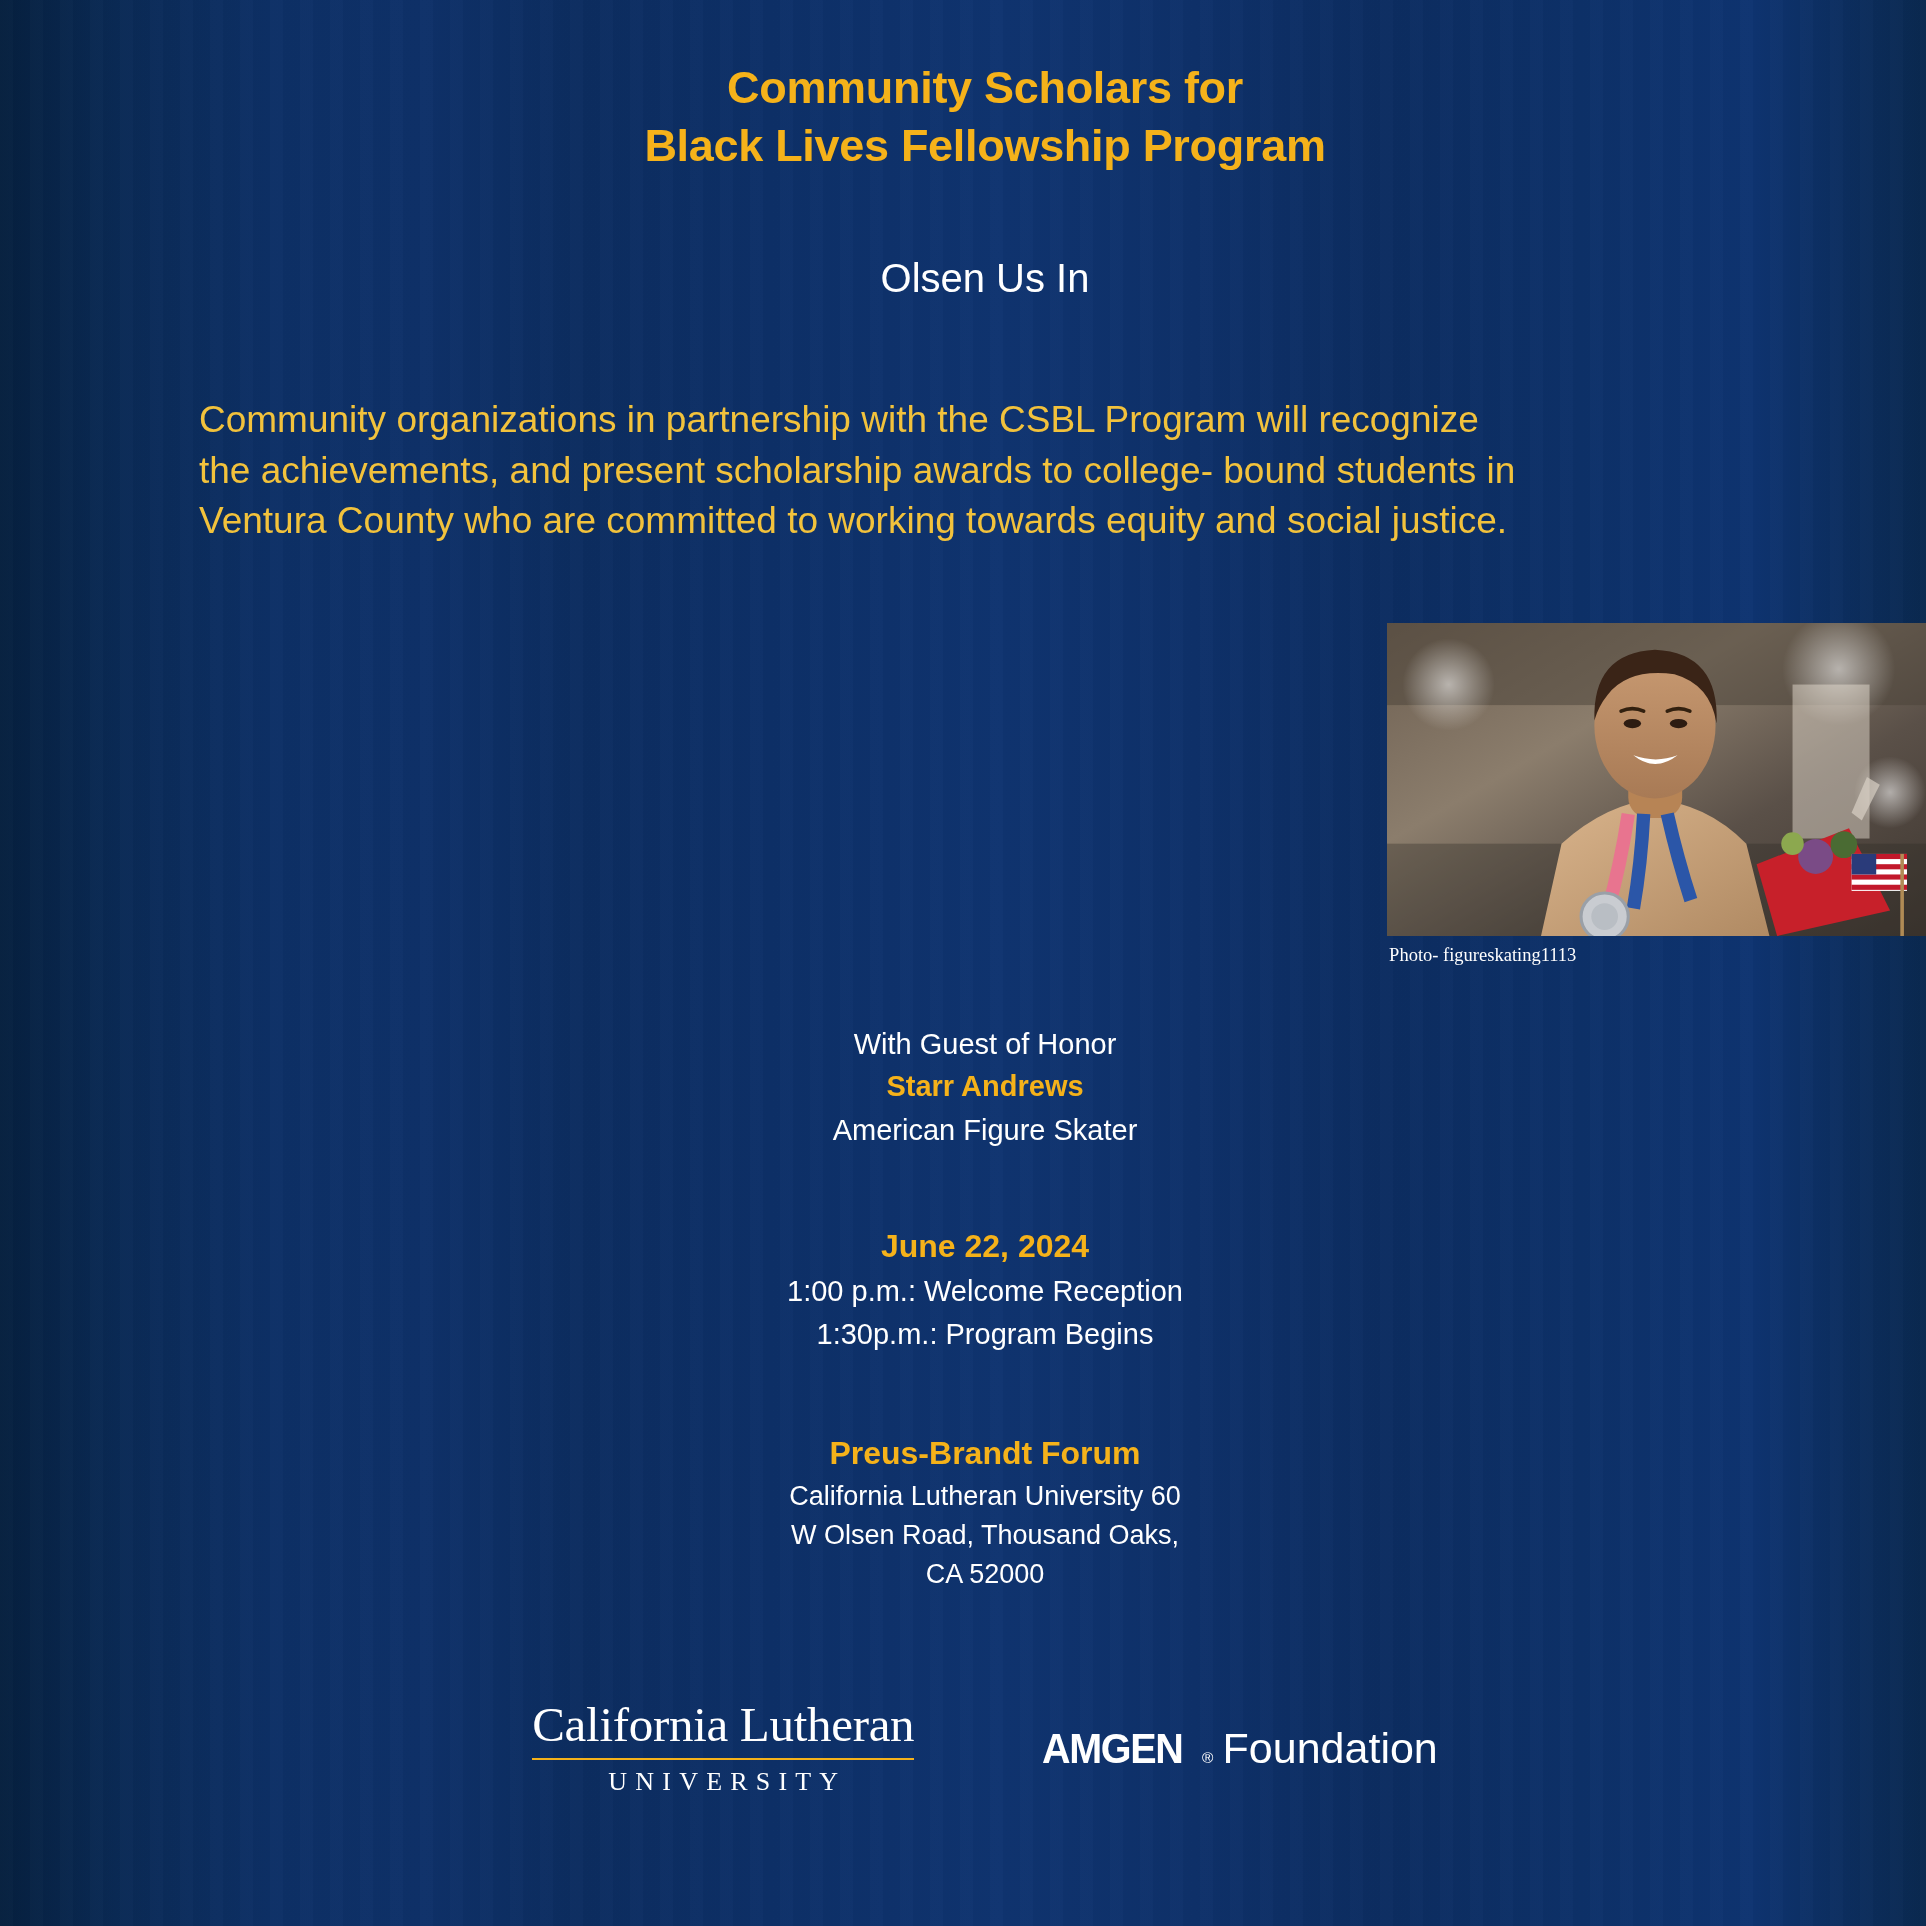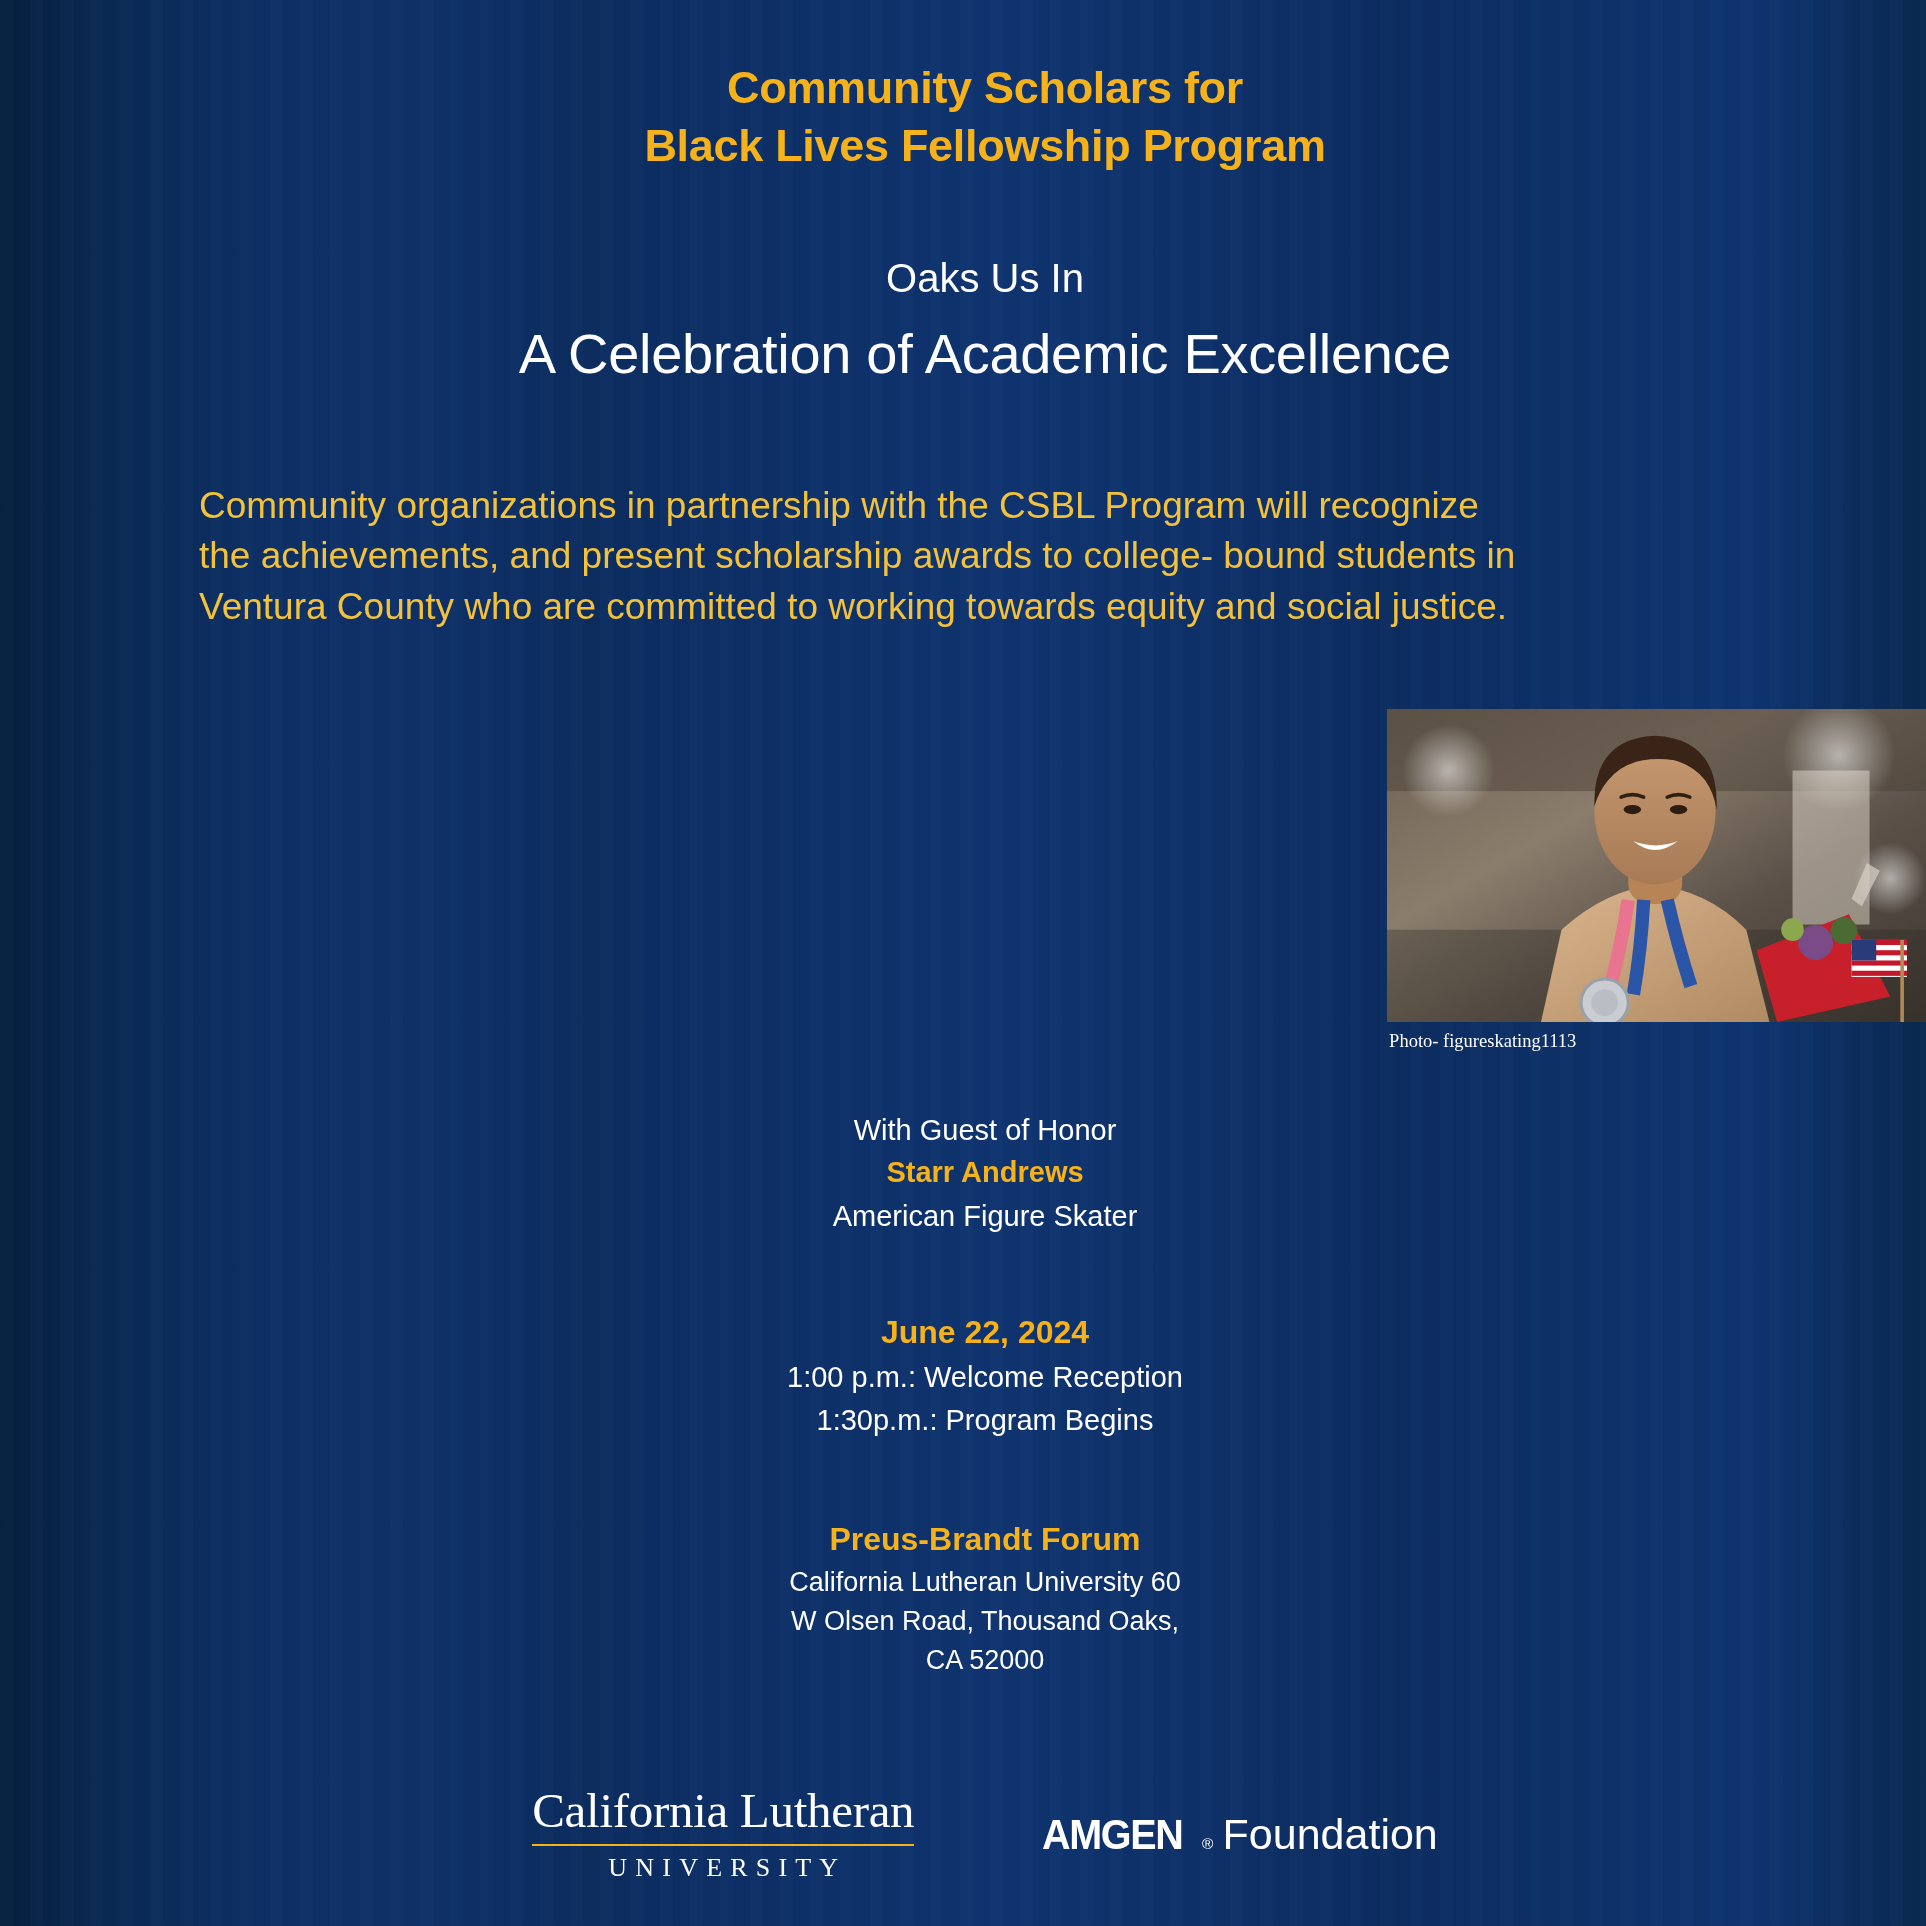--- a/index.html
+++ b/index.html
@@ -242,22 +242,21 @@
 <body>
 
 <div class="poster">
   <div class="content">
 
     <div class="title-block">
       <div class="title-line">Community Scholars for</div>
       <div class="title-line">Black Lives Fellowship Program</div>
     </div>
 
-    <div class="join-us">Oaks Us In</div>
-    <div class="celebration">A Celebration of Academic Excellence</div>
+    <div class="join-us">Olsen Us In</div>
 
     <div class="body-copy">
       <span class="line">Community organizations in partnership with the CSBL Program will recognize</span>
       <span class="line">the achievements, and present scholarship awards to college- bound students in</span>
       <span class="line">Ventura County who are committed to working towards equity and social justice.</span>
     </div>
 
     <div class="photo-wrap">
       <div class="photo">
         <svg viewBox="0 0 1050 610" preserveAspectRatio="xMidYMid slice" aria-hidden="true">

